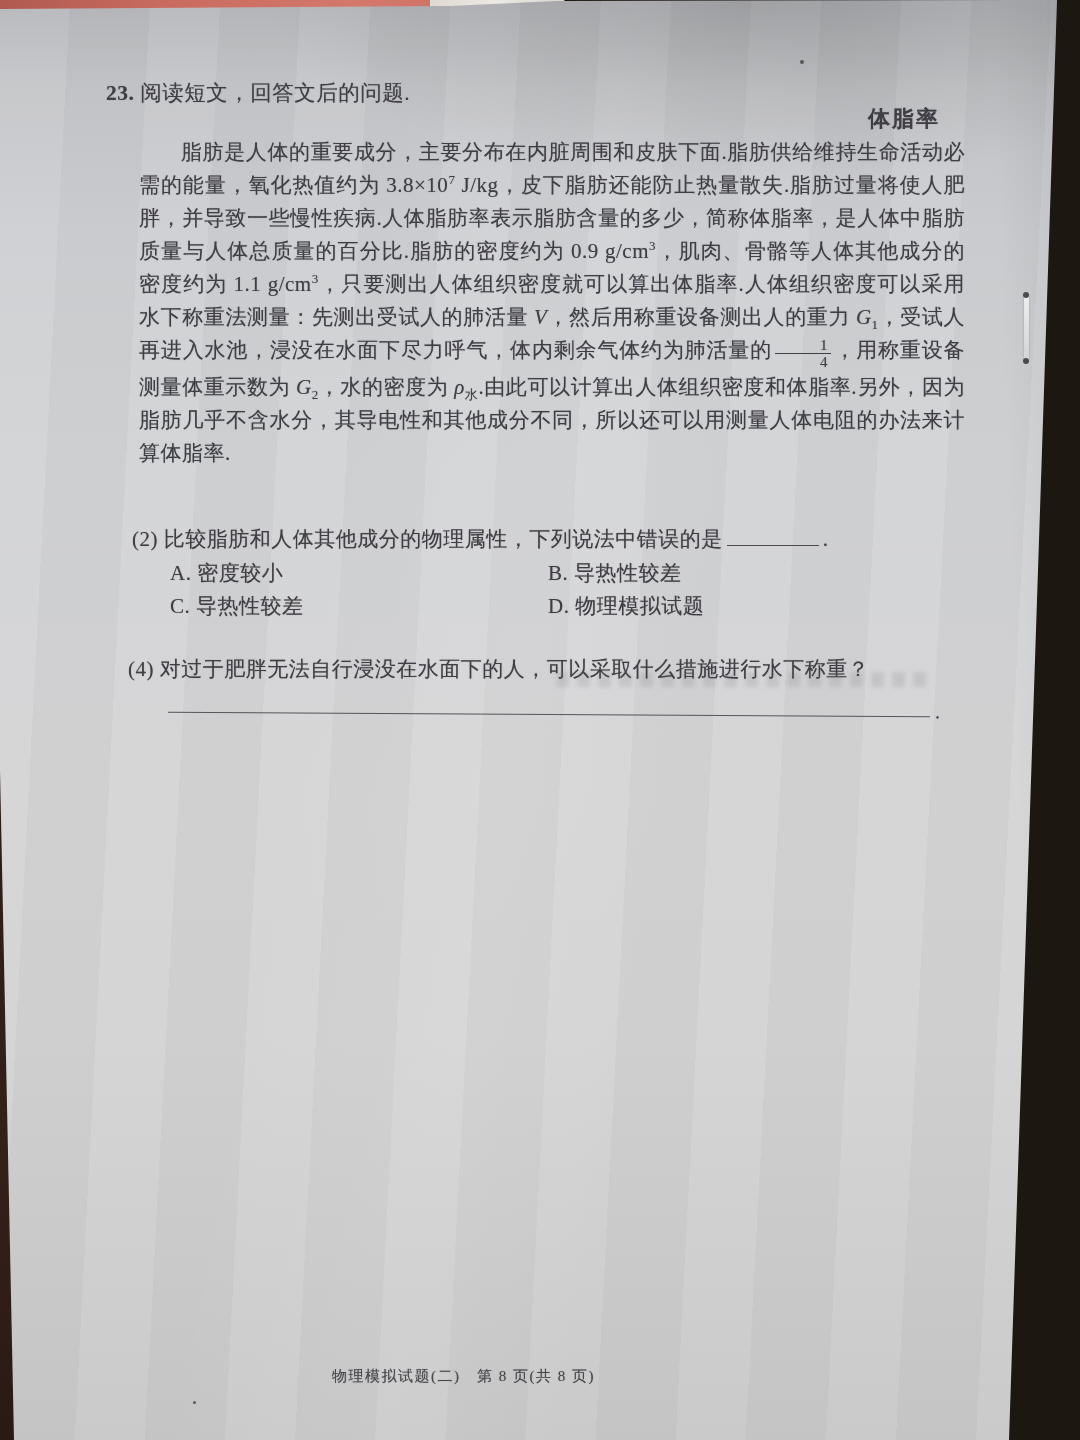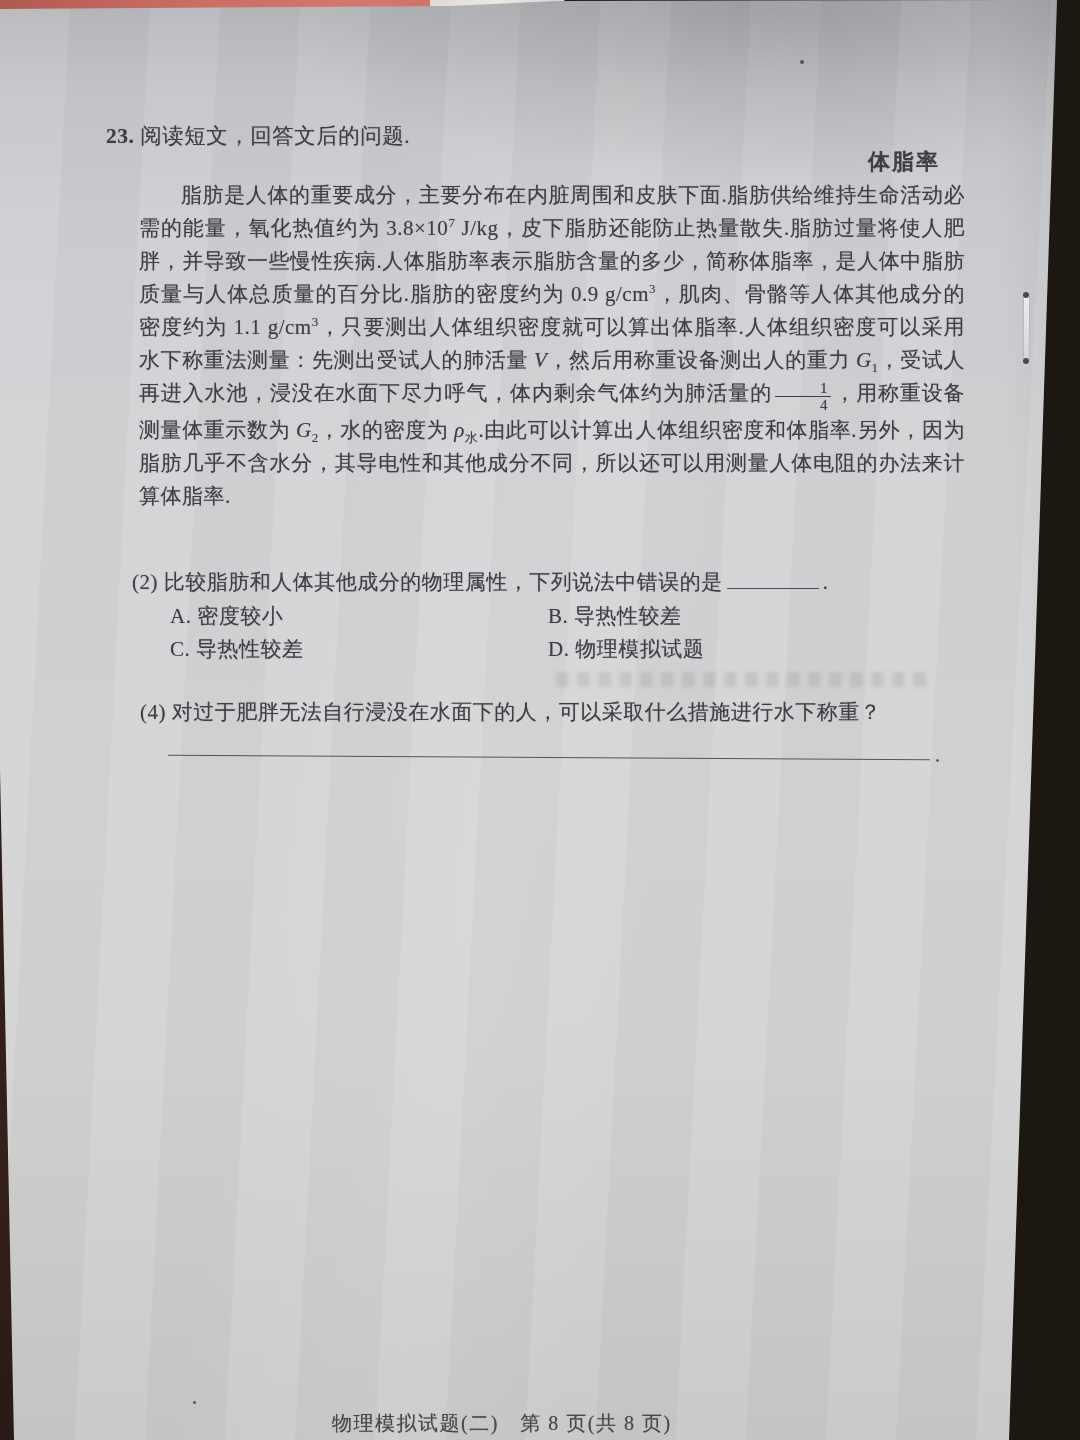--- a/index.html
+++ b/index.html
@@ -61,21 +61,20 @@
   .ghost {
     position:absolute; left:556px; top:672px; width:378px; height:15px;
     background:repeating-linear-gradient(90deg, rgba(88,88,98,0.30) 0 13px, rgba(0,0,0,0) 13px 21px);
     filter:blur(2px); opacity:0.45;
   }
 
   
   .content {
     position:absolute; inset:0; color:#3e3e44;
     text-shadow:0 0 1px rgba(62,62,70,0.45);
-    margin-top:43px;
   }
   .q-header { position:absolute; left:106px; top:78px; font-size:21.5px; letter-spacing:0.5px; }
   .q-header .num { font-weight:bold; }
   .doc-title {
     position:absolute; left:110px; top:104px; width:830px;
     text-align:right; font-weight:bold; font-size:22px; letter-spacing:2px;
   }
   .passage {
     position:absolute; left:139px; top:136px; width:826px; margin:0;
     font-size:21px; line-height:33px; text-align:justify; text-indent:42px;
@@ -87,21 +86,21 @@
     display:inline-block; vertical-align:-10px; text-align:center;
     font-size:15px; line-height:1.1; padding:0 3px;
   }
   .frac .fden { display:block; border-top:1.4px solid #3e3e44; padding:0 3px; }
   .frac .fnum { display:block; padding:0 3px; }
 
   .qline { position:absolute; font-size:21px; letter-spacing:0.5px; white-space:nowrap; }
   .q1 { left:132px; top:491px; }
   .q2 { left:132px; top:525px; }
   .q3 { left:132px; top:621px; }
-  .q4 { left:140px; top:655px; }
+  .q4 { left:128px; top:655px; }
   .blank {
     display:inline-block; border-bottom:1.4px solid #4a4a50;
     height:18px; vertical-align:baseline; margin:0 4px;
   }
   .blank-q1 { width:84px; }
   .blank-q2 { width:92px; }
   .blank-q3 { width:172px; }
 
   .options {
     position:absolute; left:170px; top:557px; width:720px;
@@ -109,21 +108,21 @@
     font-size:21px; letter-spacing:0.5px;
   }
   .answer-line {
     position:absolute; left:168px; top:700px; width:762px; height:14px;
     border-bottom:1.6px solid #55555a; transform:rotate(0.35deg);
   }
   .answer-period { position:absolute; right:-10px; bottom:-7px; font-size:20px; }
 
   .page-footer {
     position:absolute; left:332px; top:1367px;
-    font-size:20px; letter-spacing:1.5px; color:#47474c;
+    font-size:15px; letter-spacing:1.5px; color:#47474c;
   }
   i.var { font-style:italic; font-family:"Liberation Serif","DejaVu Serif",serif; }
 </style>
 </head>
 <body>
 
 <div class="scene">
 
   <div class="bg-left-red"></div>
   <div class="red-strip"></div>

